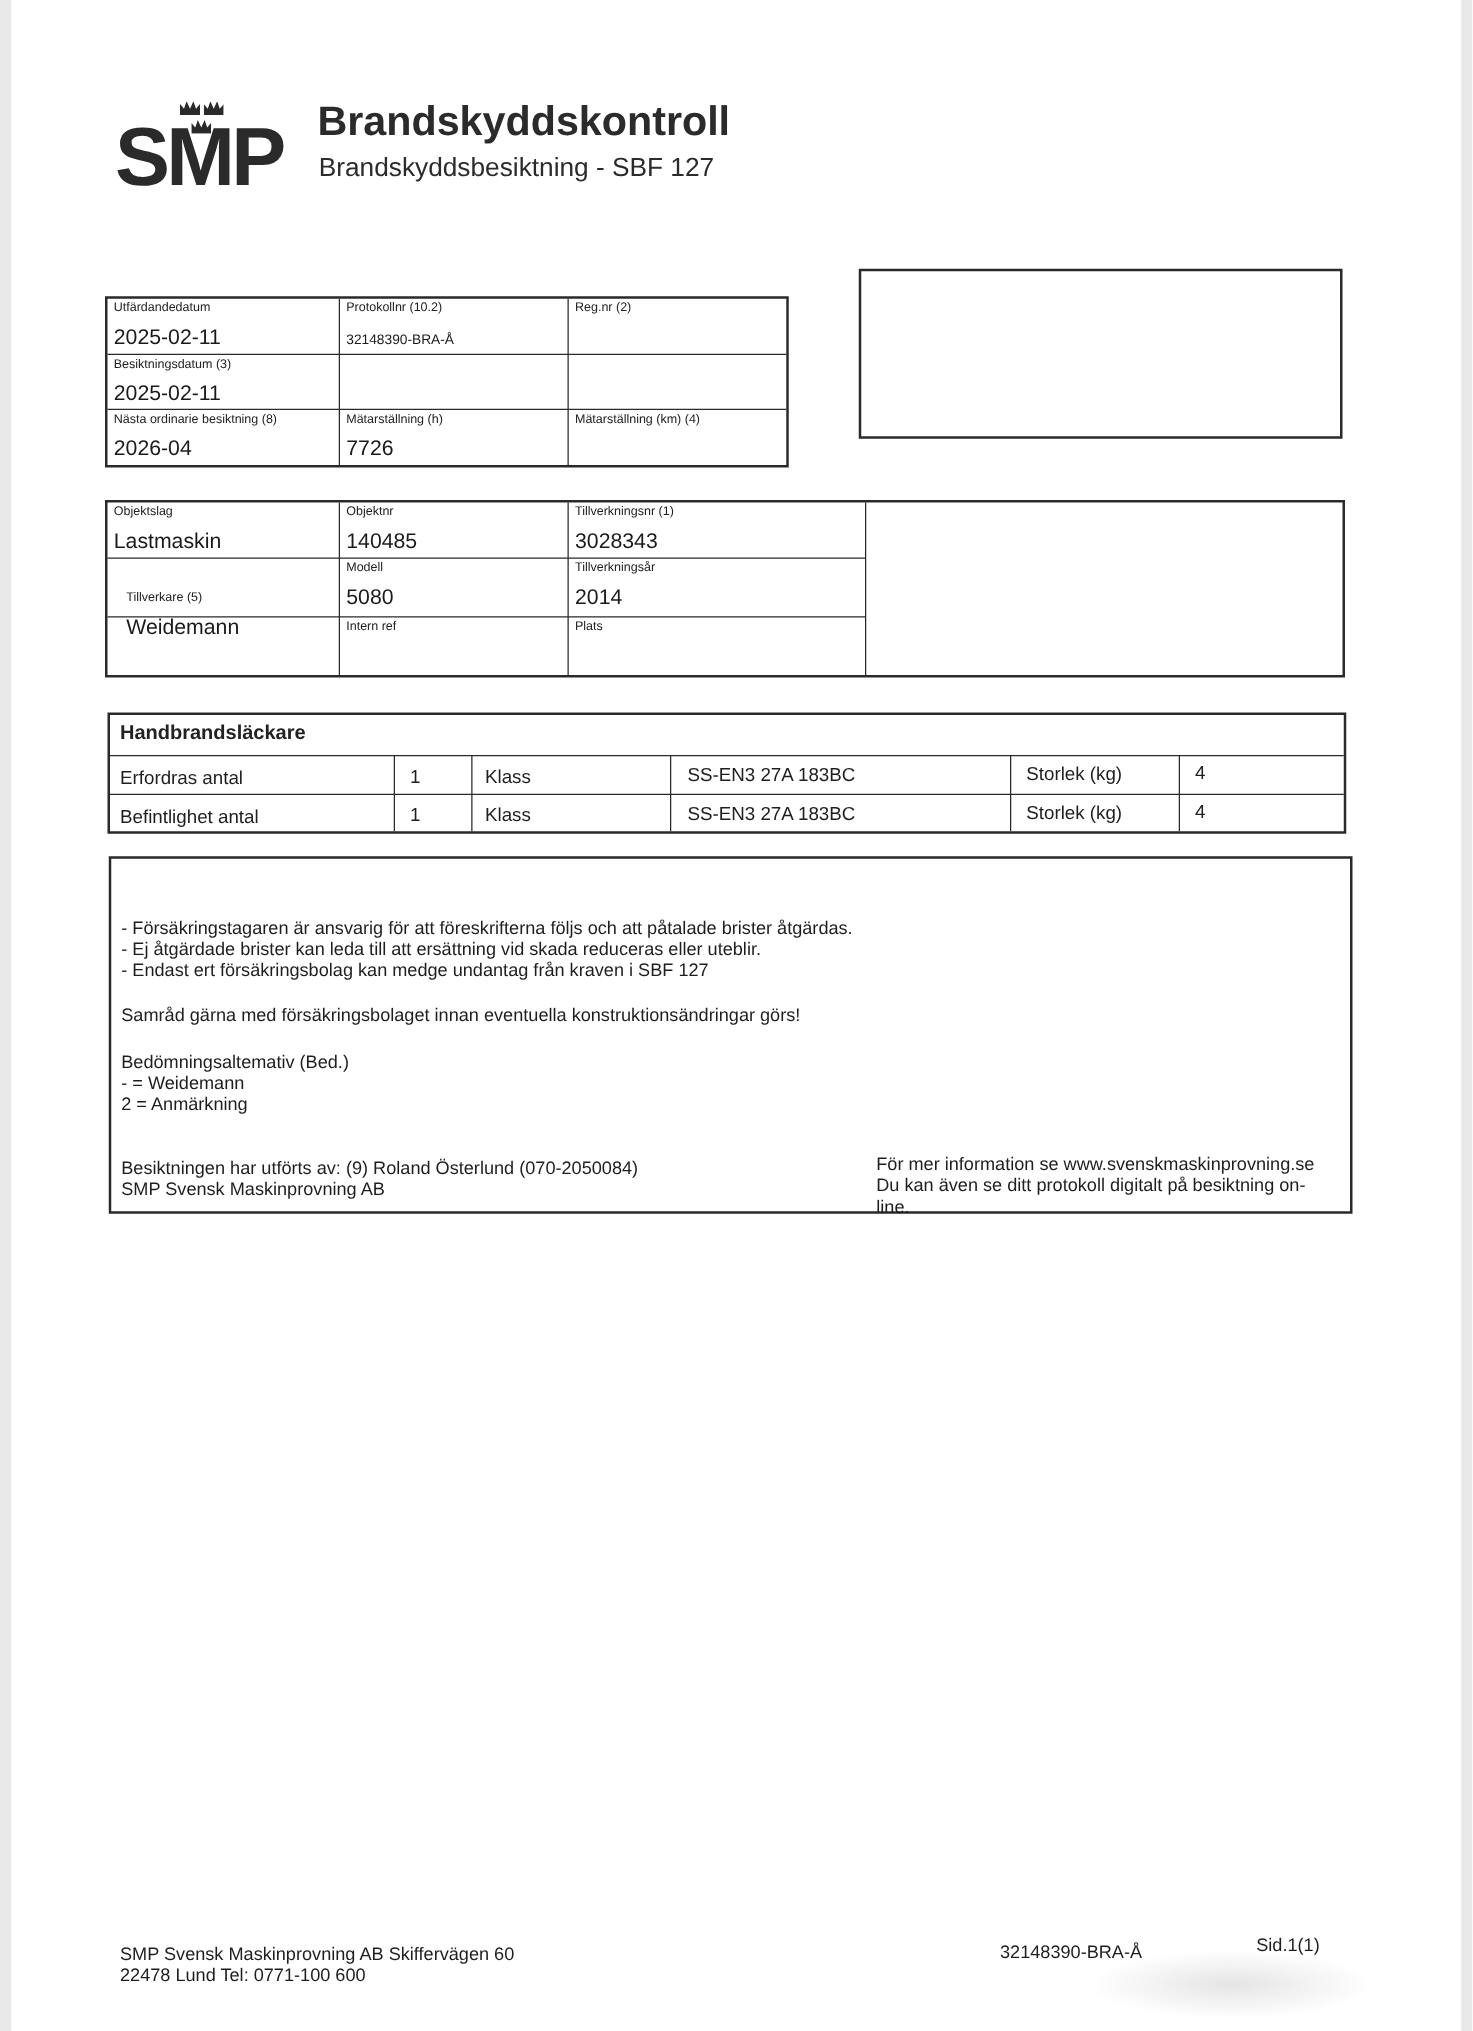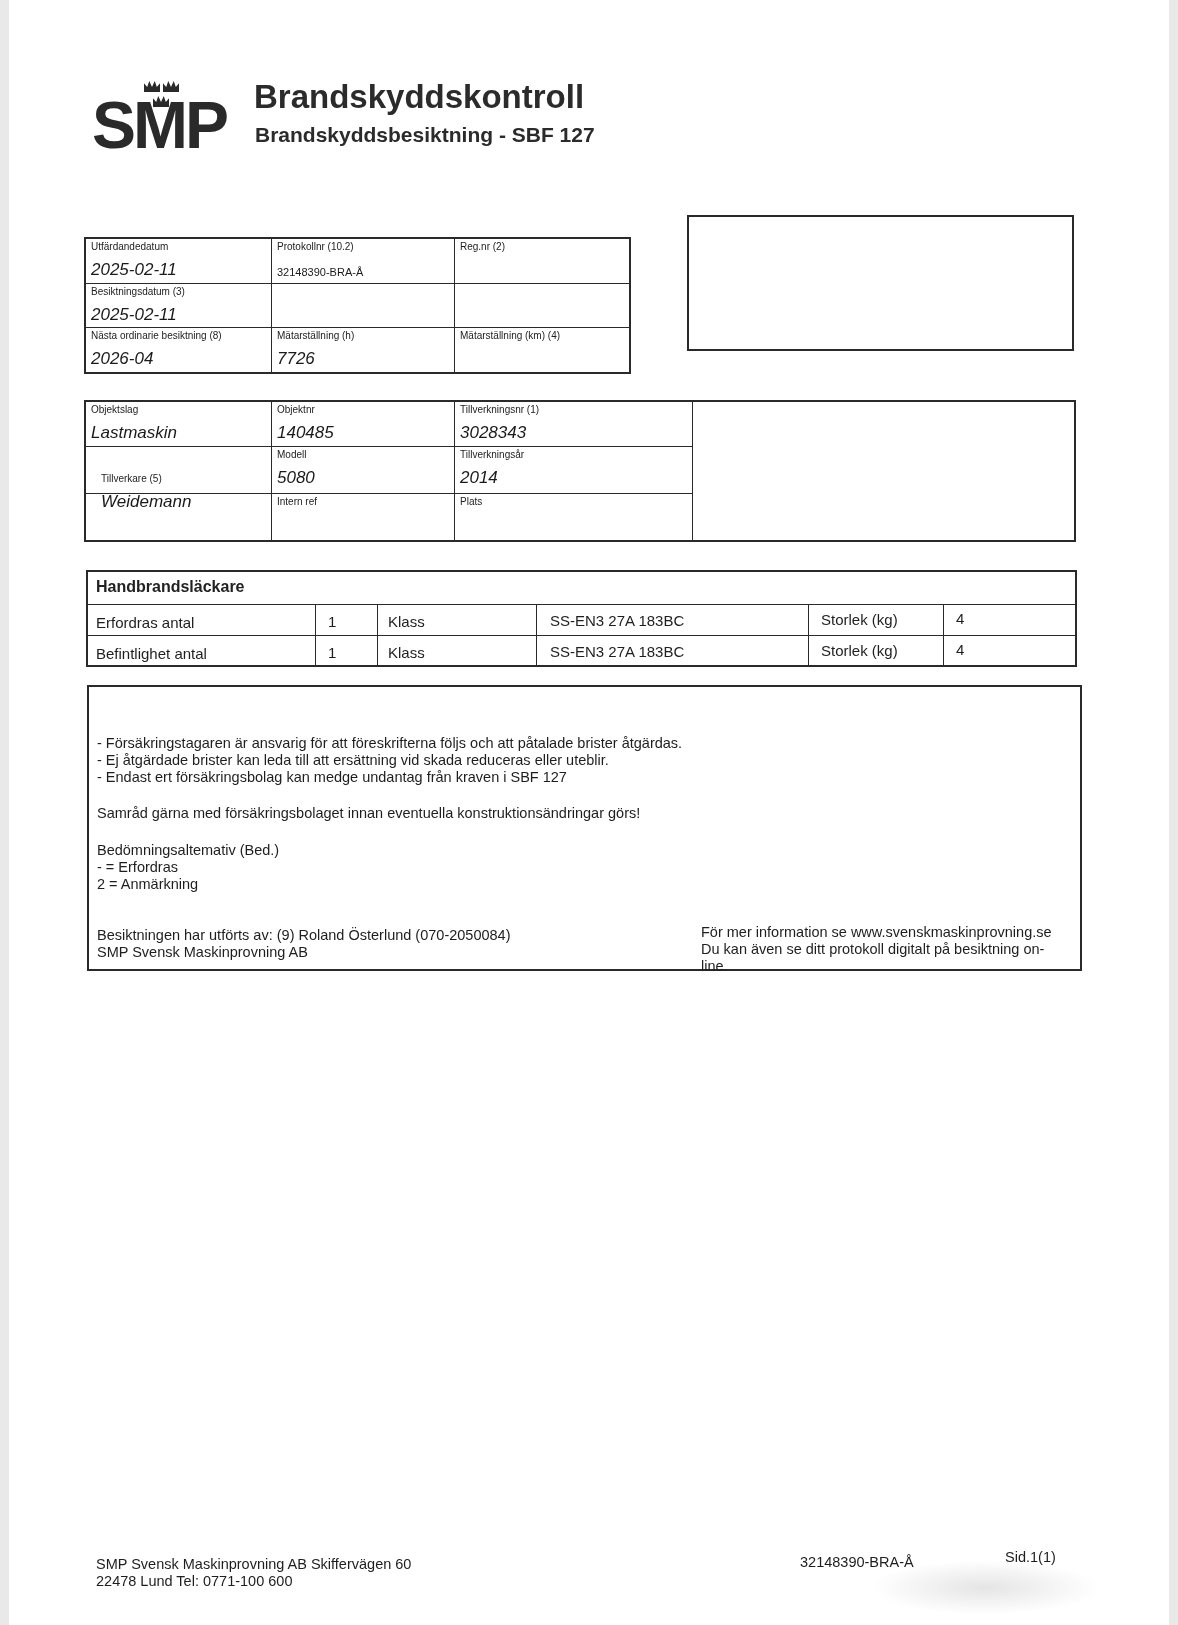--- a/index.html
+++ b/index.html
@@ -11,27 +11,27 @@
   .edge-l { position: absolute; left: 0; top: 0; width: 9px; height: 1625px; background: #e9e9e9; }
   .edge-r { position: absolute; right: 0; top: 0; width: 9px; height: 1625px; background: #e9e9e9; }
   .abs { position: absolute; }
 
   
   .logo { left: 92px; top: 78px; width: 136px; height: 82px; }
   .logo .letters { position: absolute; left: 0; top: 12px; font-size: 66px; font-weight: bold; letter-spacing: -3px; color: #2a2a2a; line-height: 70px; }
   .crown { position: absolute; width: 16px; height: 11px; background: #2a2a2a;
            clip-path: polygon(0 100%, 0 20%, 20% 55%, 33% 0, 50% 55%, 67% 0, 80% 55%, 100% 20%, 100% 100%); }
   .title1 { left: 254px; top: 78px; font-size: 33px; font-weight: bold; color: #2b2b2b; }
-  .title2 { left: 255px; top: 123px; font-size: 21px; font-weight: bold; color: #2b2b2b; }
+  .title2 { left: 255px; top: 123px; font-size: 21px; font-weight: normal; color: #2b2b2b; }
 
   
   .box { position: absolute; border: 2px solid #2a2a2a; box-sizing: border-box; }
   .cell { position: absolute; box-sizing: border-box; }
   .lbl { position: absolute; left: 5px; top: 2px; font-size: 10px; color: #222; white-space: nowrap; }
-  .val { position: absolute; left: 5px; top: 21px; font-size: 17px; color: #1a1a1a; white-space: nowrap; font-style: italic; }
+  .val { position: absolute; left: 5px; top: 21px; font-size: 17px; color: #1a1a1a; white-space: nowrap; }
   .val-sm { position: absolute; left: 5px; top: 27px; font-size: 11px; color: #1a1a1a; white-space: nowrap; }
   .hl { position: absolute; height: 0; border-top: 1.5px solid #2a2a2a; }
   .vl { position: absolute; width: 0; border-left: 1.5px solid #2a2a2a; }
 
   
   .ext-title { position: absolute; left: 8px; top: 6px; font-size: 16px; font-weight: bold; color: #222; }
   .ext-txt { position: absolute; font-size: 15px; color: #1e1e1e; white-space: nowrap; }
 
   
   .info p { margin: 0; font-size: 14.5px; line-height: 17px; color: #1e1e1e; }
@@ -175,21 +175,21 @@
   <div class="blk" style="top:28px;">
     <p>- Försäkringstagaren är ansvarig för att föreskrifterna följs och att påtalade brister åtgärdas.</p>
     <p>- Ej åtgärdade brister kan leda till att ersättning vid skada reduceras eller uteblir.</p>
     <p>- Endast ert försäkringsbolag kan medge undantag från kraven i SBF 127</p>
   </div>
   <div class="blk" style="top:98px;">
     <p>Samråd gärna med försäkringsbolaget innan eventuella konstruktionsändringar görs!</p>
   </div>
   <div class="blk" style="top:135px;">
     <p>Bedömningsaltemativ (Bed.)</p>
-    <p>- = Erfordras</p>
+    <p>- = Weidemann</p>
     <p>2 = Anmärkning</p>
   </div>
   <div class="blk" style="top:220px;">
     <p>Besiktningen har utförts av: (9)  Roland Österlund (070-2050084)</p>
     <p>SMP Svensk Maskinprovning AB</p>
   </div>
   <div class="blk" style="left:612px;top:217px;">
     <p>För mer information se www.svenskmaskinprovning.se</p>
     <p>Du kan även se ditt protokoll digitalt på besiktning on-</p>
     <p>line.</p>

